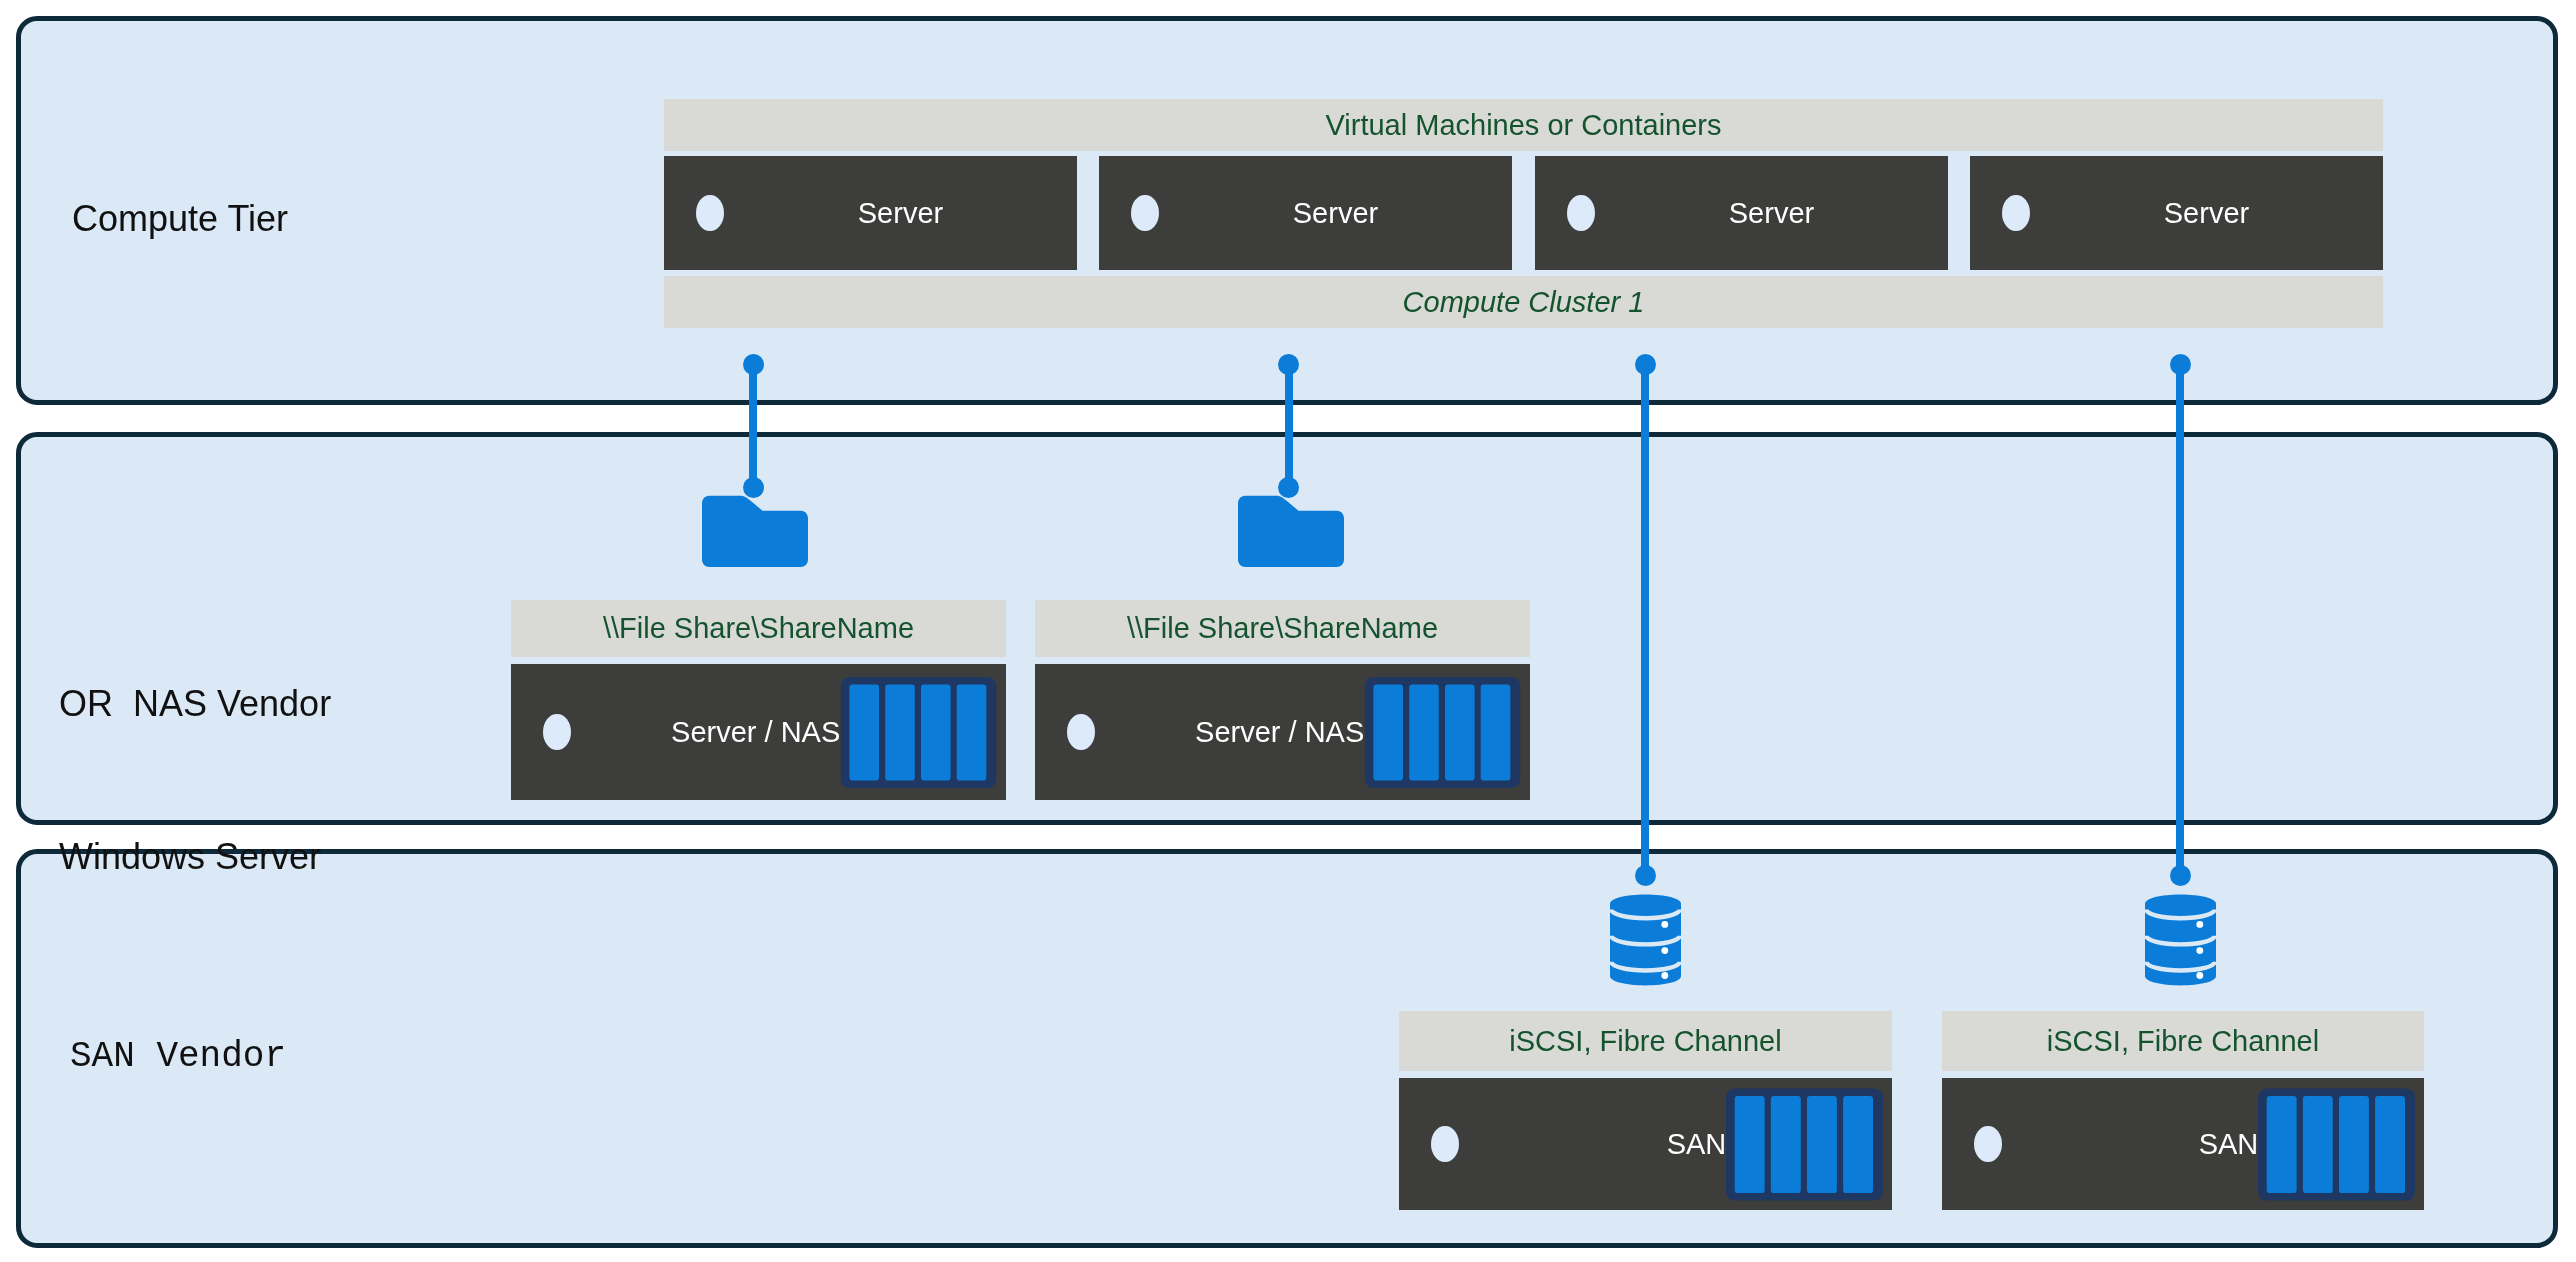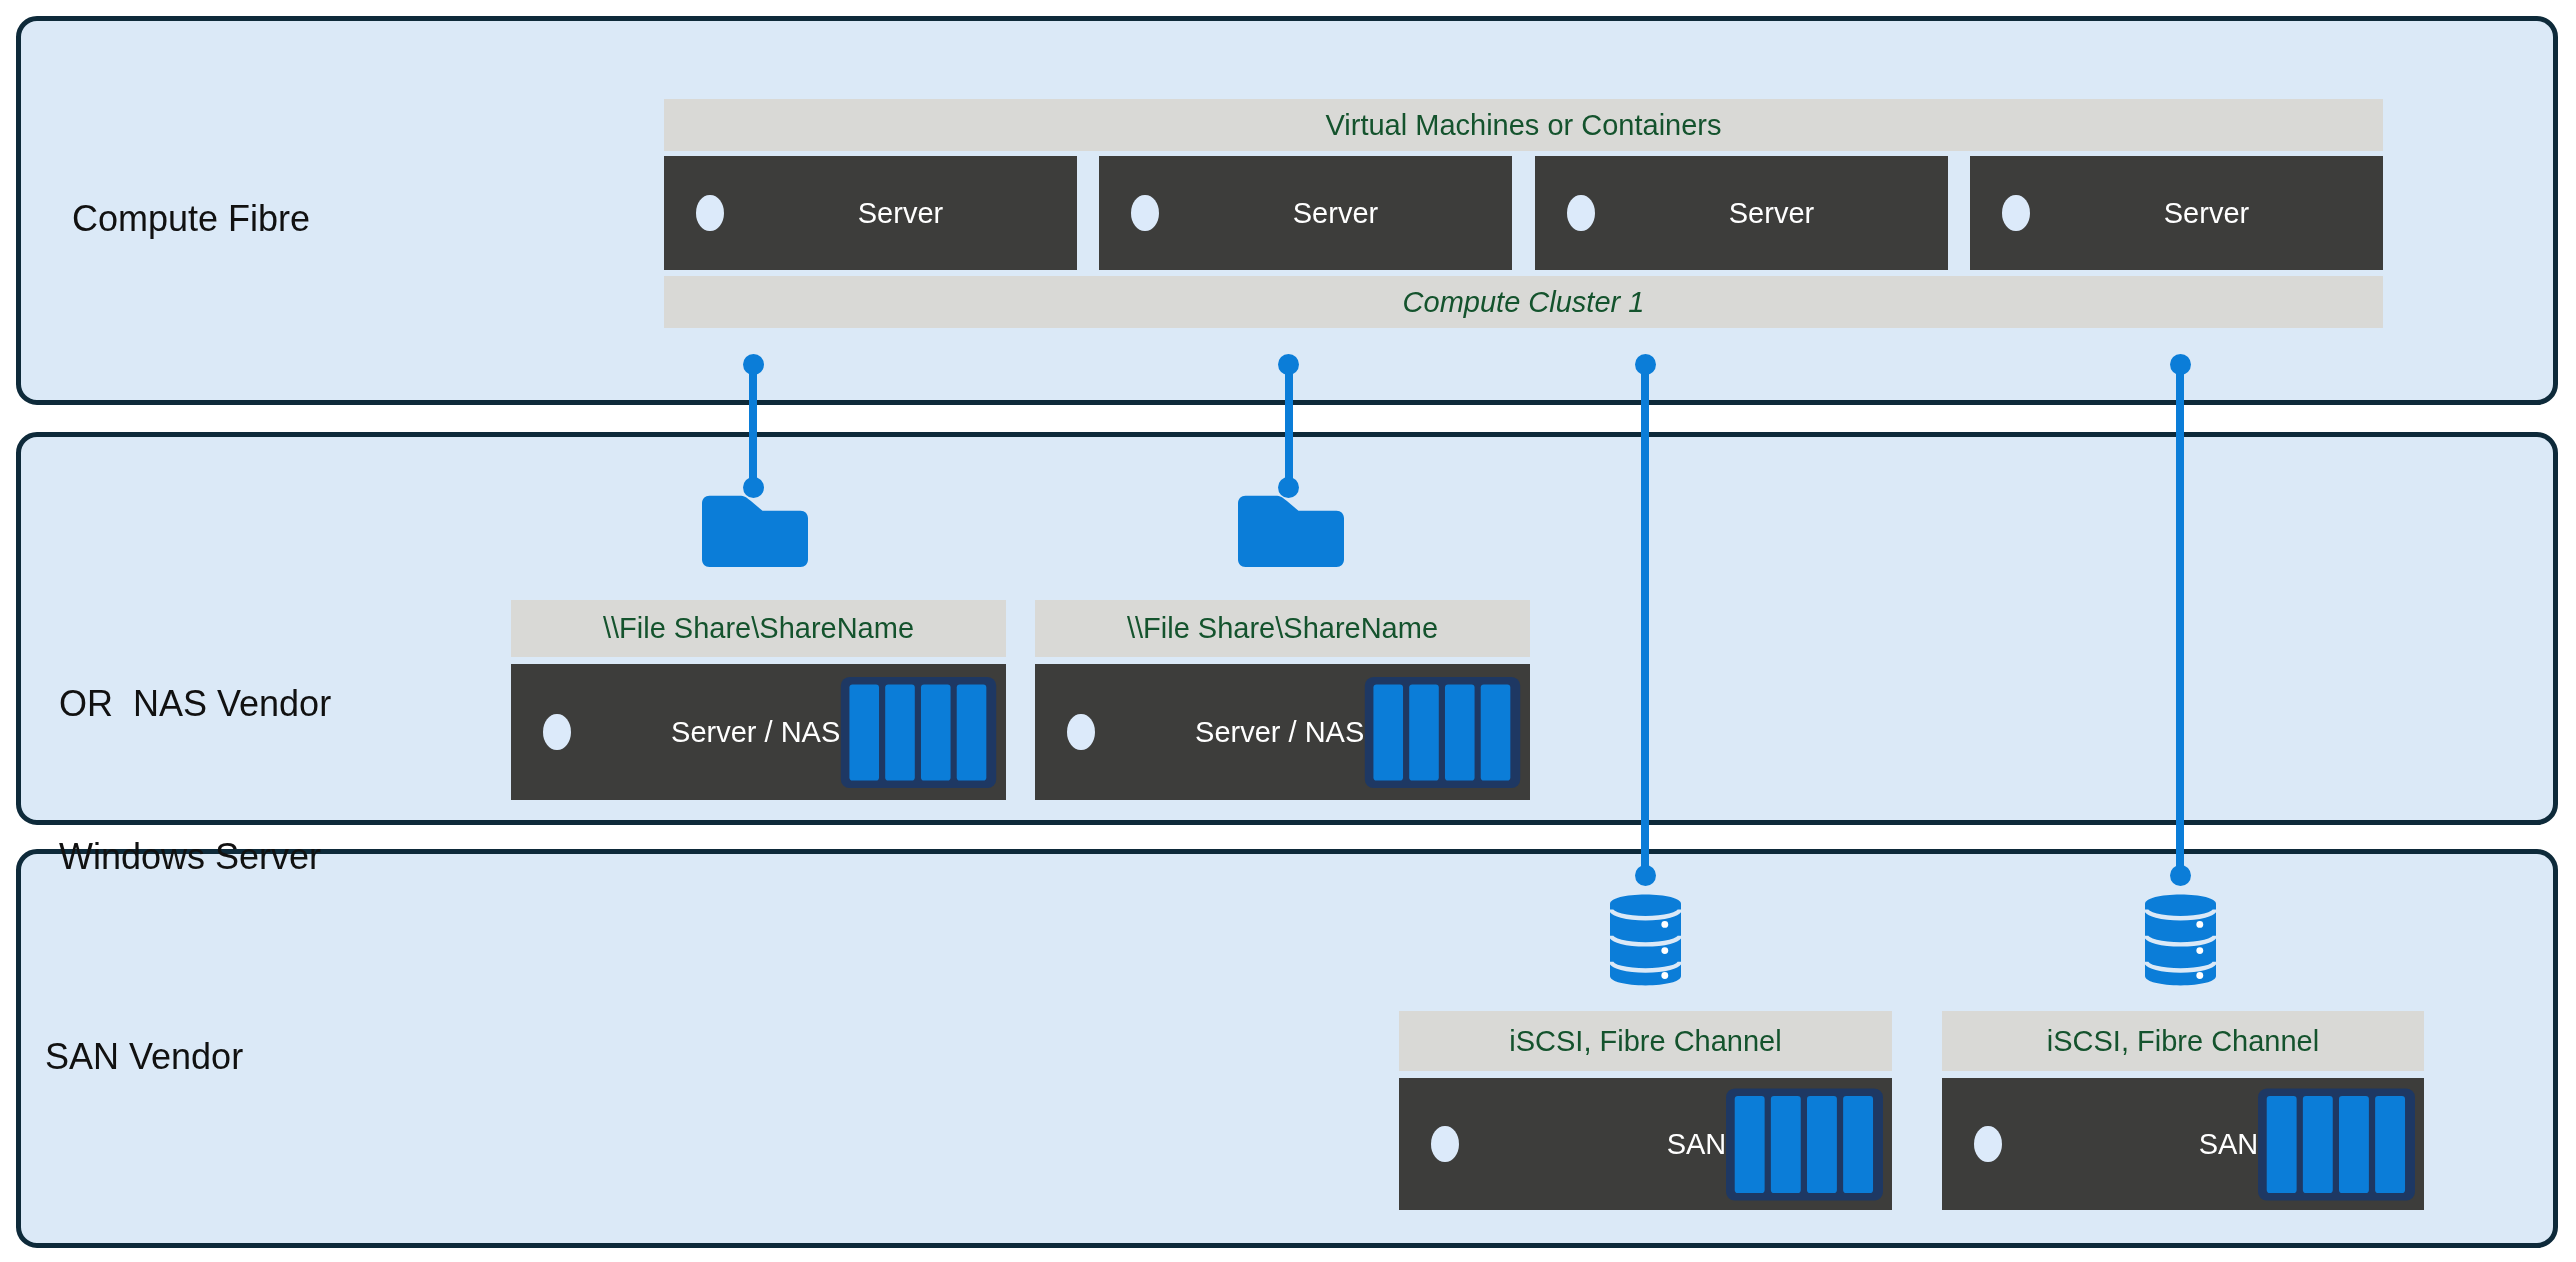--- a/index.html
+++ b/index.html
@@ -51,26 +51,26 @@
 </style>
 </head>
 <body>
 
 <div class="stage">
 
   <section class="tier" id="tier-compute"></section>
   <section class="tier" id="tier-file"></section>
   <section class="tier" id="tier-san"></section>
 
-  <div class="tier-label" style="left:72px;top:193px;">Compute Fibre</div>
+  <div class="tier-label" style="left:72px;top:193px;">Compute Tier</div>
   <div class="tier-label" style="left:59px;top:576px;">
     <div>OR  NAS Vendor</div>
     <div>Windows Server</div>
   </div>
-  <div class="tier-label" style="left:45px;top:1031px;">SAN Vendor</div>
+  <div class="tier-label" style="left:70px;top:1031px;font-family:Liberation Mono, monospace;">SAN Vendor</div>
 
   <div class="bar" style="left:664px;top:99px;width:1719px;height:52px;">
     <span>Virtual Machines or Containers</span>
   </div>
 
   <div class="dark-box server-box" style="left:664px;top:156px;width:413px;height:114px;">
     <span class="status-oval"></span>
     <span class="box-label">Server</span>
   </div>
   <div class="dark-box server-box" style="left:1099px;top:156px;width:413px;height:114px;">

